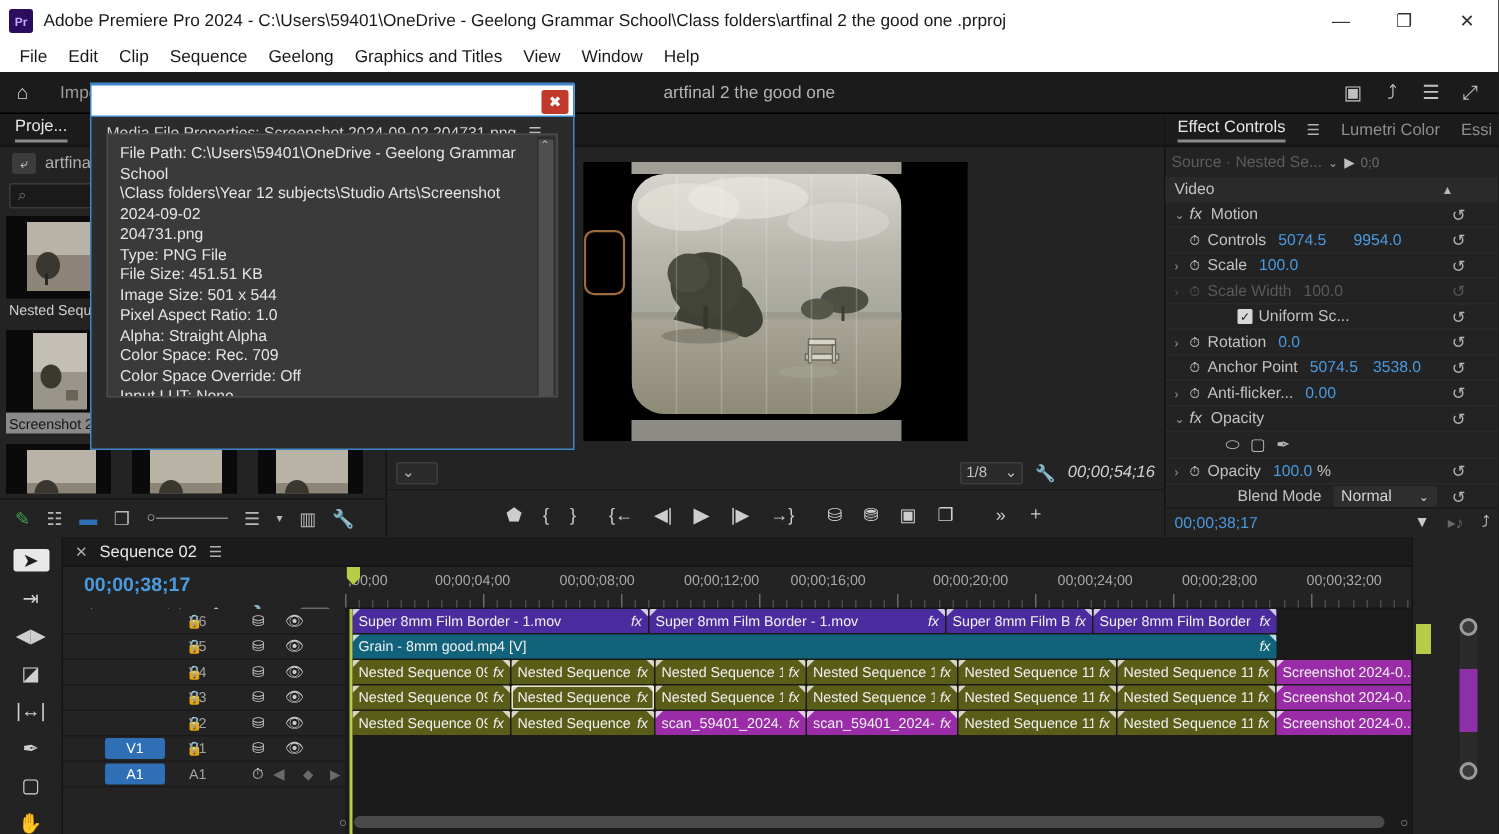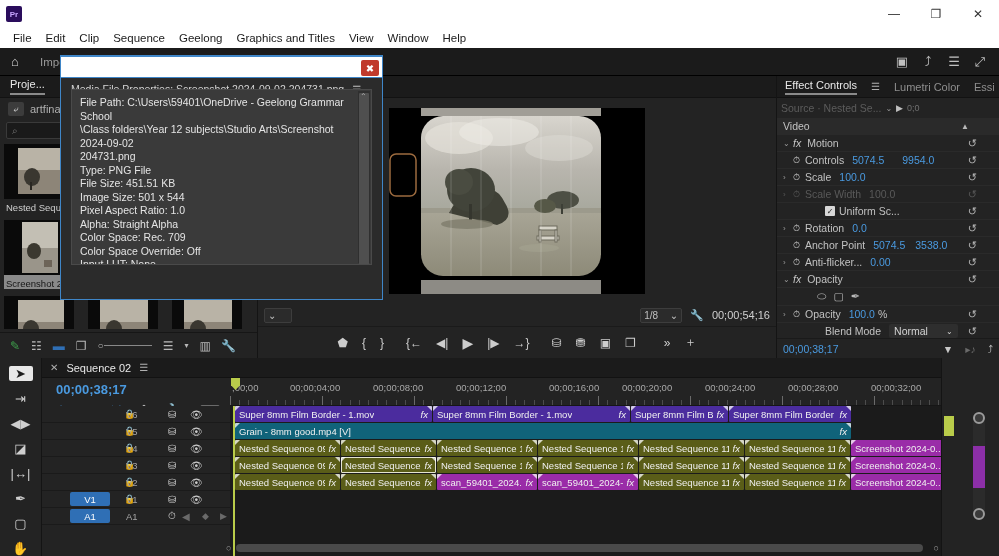--- a/index.html
+++ b/index.html
@@ -76,21 +76,21 @@
   .mon-tabbar { height:22px; background:#1b1b1b; display:flex; align-items:center;
     padding-left:10px; gap:8px; border-bottom:1px solid #121212;}
   .mon-stage { position:absolute; top:22px; left:0; right:0; bottom:54px;
     background:#232323; display:flex; align-items:center; justify-content:center;}
   .frame-wrap { width:256px; height:186px; background:#000; position:relative; }
   .mon-toolrow { position:absolute; left:0; right:0; bottom:32px; height:22px;
     display:flex; align-items:center; padding:0 6px; gap:6px; }
   .mini-sel { height:15px; min-width:28px; background:#2b2b2b; border:1px solid #3d3d3d;
     border-radius:2px; color:#c0c0c0; font-size:10px; display:flex;
     align-items:center; justify-content:space-between; padding:0 3px; gap:5px;}
-  .mon-tc { color:#cfcfcf; font-size:11px; }
+  .mon-tc { color:#cfcfcf; font-size:11px;font-style:italic; }
   .mon-transport { position:absolute; left:0; right:0; bottom:0; height:32px;
     background:#232323; display:flex; align-items:center; justify-content:center; gap:14px;
     border-top:1px solid #1a1a1a;}
   .tp-ic { color:#cdcdcd; font-size:12px; }
   
   .fx-panel { position:absolute; right:0; top:0; width:223px; height:282px;
     background:#232323; border-left:1px solid #141414; }
   .fx-tabs { height:22px; background:#1b1b1b; display:flex; align-items:center;
     gap:14px; padding-left:8px; border-bottom:1px solid #121212; overflow:hidden;}
   .fx-srcrow { height:20px; display:flex; align-items:center; gap:4px; padding:0 4px;
@@ -185,20 +185,21 @@
   .dlg-scroll { position:absolute; right:1px; top:1px; bottom:1px; width:12px;
     background:#2f2f2f;}
   .dlg-thumb { position:absolute; left:1px; right:1px; top:2px; height:180px;
     background:#4f4f4f; border-radius:1px;}
 </style>
 </head>
 <body>
 
 <div class="titlebar">
   <div class="pr-logo">Pr</div>
+  <div>Adobe Premiere Pro 2024 - C:\Users\59401\OneDrive - Geelong Grammar School\Class folders\artfinal 2 the good one .prproj</div>
   <div class="win-btns">
     <div class="win-btn">—</div>
     <div class="win-btn">❐</div>
     <div class="win-btn close">✕</div>
   </div>
 </div>
 
 <div class="menubar">
   <span>File</span>
   <span>Edit</span>
@@ -209,20 +210,21 @@
   <span>View</span>
   <span>Window</span>
   <span>Help</span>
 </div>
 
 <div class="pr-header">
   <div class="home-icon">⌂</div>
   <div class="pr-tab">Import</div>
   <div class="pr-tab active">Edit</div>
   <div class="pr-tab">Export</div>
+  <div class="proj-title">artfinal 2 the good one</div>
   <div class="hdr-right">
     <div class="hdr-ic">▣</div>
     <div class="hdr-ic">⤴</div>
     <div class="hdr-ic">☰</div>
     <div class="hdr-ic">⤢</div>
   </div>
 </div>
 
 <div class="workspace">
 
@@ -551,21 +553,21 @@
         <span class="hb grey">⬟</span>
         <span class="hb grey">🔧</span>
         <span class="cc-btn">CC</span>
       </div>
 
       <div class="ruler">
         <span class="rtick" style="left:2px">;00;00</span>
         <span class="rtick" style="left:60px">00;00;04;00</span>
         <span class="rtick" style="left:143px">00;00;08;00</span>
         <span class="rtick" style="left:226px">00;00;12;00</span>
-        <span class="rtick" style="left:319px">00;00;16;00</span>
+        <span class="rtick" style="left:297px">00;00;16;00</span>
         <span class="rtick" style="left:392px">00;00;20;00</span>
         <span class="rtick" style="left:475px">00;00;24;00</span>
         <span class="rtick" style="left:558px">00;00;28;00</span>
         <span class="rtick" style="left:641px">00;00;32;00</span>
         <div id="ruler-marks">
             <div class="rmark big" style="left:0.0px"></div>
             <div class="rmark" style="left:9.2px"></div>
             <div class="rmark" style="left:18.4px"></div>
             <div class="rmark" style="left:27.6px"></div>
             <div class="rmark" style="left:36.8px"></div>

